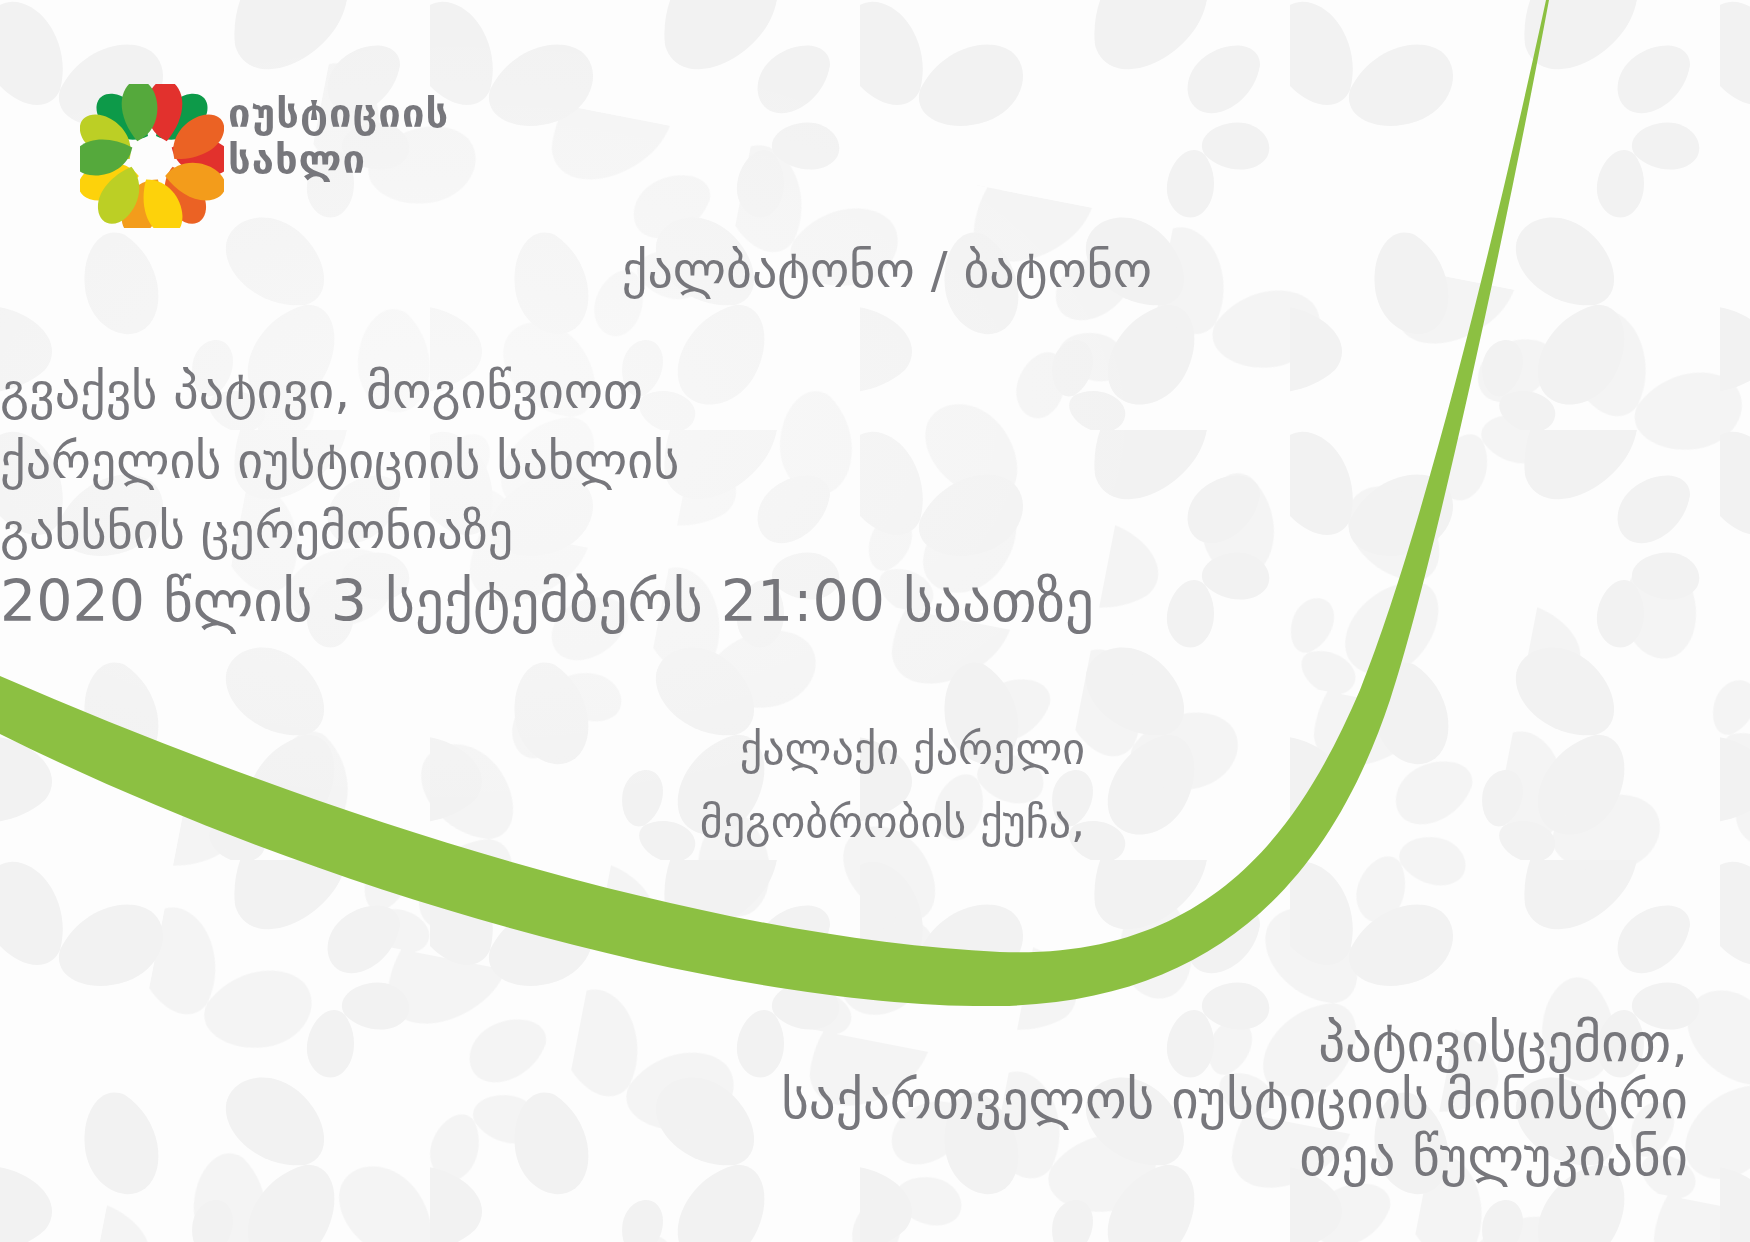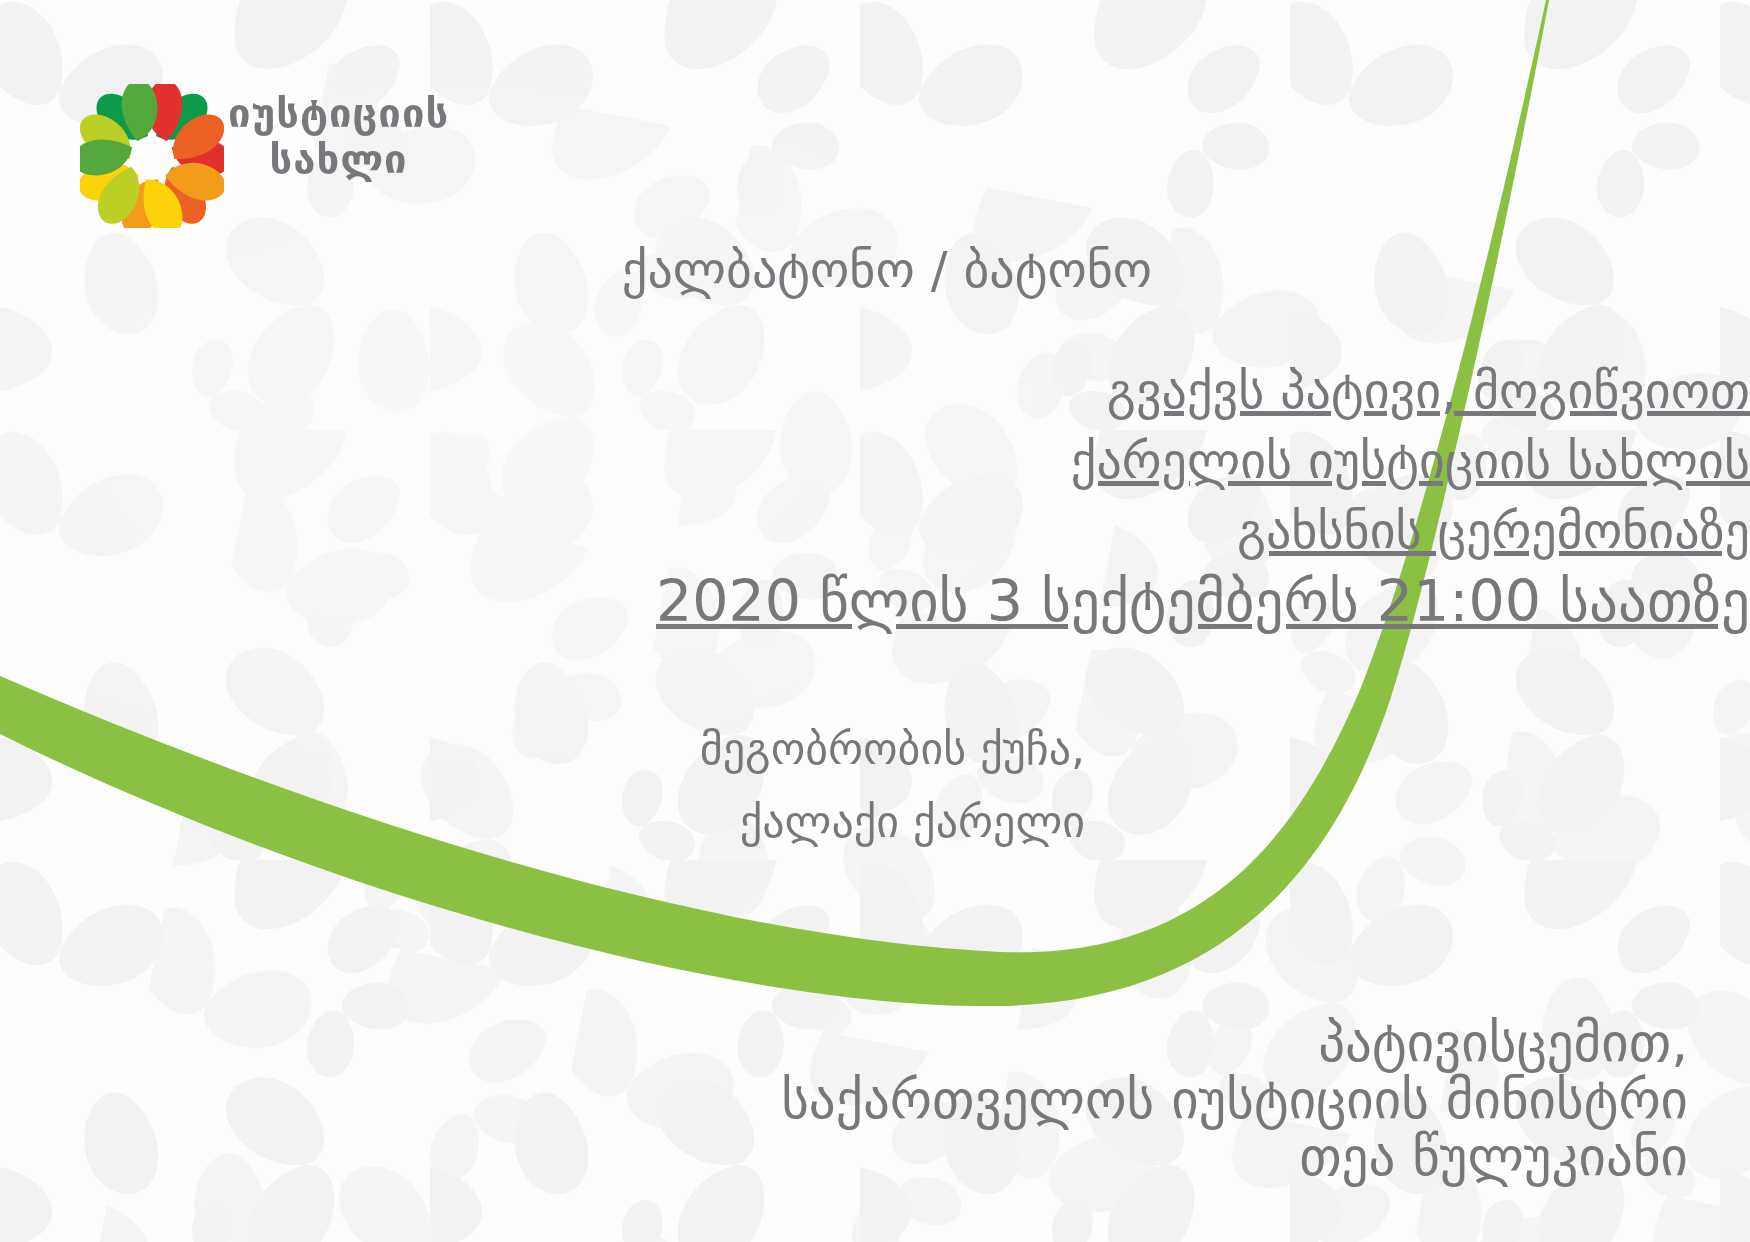--- a/index.html
+++ b/index.html
@@ -11,34 +11,34 @@
     font-family:"DejaVu Sans", sans-serif;
     color:var(--ink,#77777C);
   }
   .bg-svg,.swoosh-svg{position:absolute;inset:0;display:block;}
   .veil{
     position:absolute;inset:0;
     background:radial-gradient(1000px 560px at 26% 34%, rgba(253,253,253,.55), rgba(253,253,253,0) 72%);
     pointer-events:none;
   }
   .content{position:absolute;inset:0;}
-  .logo{position:absolute;left:80px;top:84px;width:560px;height:150px;text-align:center;}
+  .logo{position:absolute;left:80px;top:84px;width:560px;height:150px;}
   .logo-flower{position:absolute;left:0;top:0;}
   .logo-text{
     position:absolute;left:148px;top:6px;
     font-size:40px;line-height:46px;font-weight:bold;
     letter-spacing:1px;color:var(--ink,#77777C);
   }
   .salutation{
     position:absolute;top:240px;left:0;width:1750px;
     text-align:center;font-size:50px;line-height:60px;margin-left:12px;
   }
   .invitation{
     position:absolute;top:356px;left:0;width:1750px;
-    text-align:right;font-size:50px;line-height:70px;text-decoration:underline;
+    text-align:left;font-size:50px;line-height:70px;
   }
   .invitation .date-line{font-size:57px;}
   .address{
     position:absolute;top:712px;right:665px;
     text-align:right;font-size:44px;line-height:73px;white-space:nowrap;
   }
   .signature{
     position:absolute;top:1014px;right:62px;
     text-align:right;font-size:53px;line-height:57px;white-space:nowrap;
   }
@@ -136,22 +136,22 @@
     <p class="salutation">ქალბატონო / ბატონო</p>
 
     <div class="invitation">
       <p>გვაქვს პატივი, მოგიწვიოთ</p>
       <p>ქარელის იუსტიციის სახლის</p>
       <p>გახსნის ცერემონიაზე</p>
       <p class="date-line">2020 წლის 3 სექტემბერს 21:00 საათზე</p>
     </div>
 
     <div class="address">
+      <p>ქალაქი ქარელი</p>
       <p>მეგობრობის ქუჩა,</p>
-      <p>ქალაქი ქარელი</p>
     </div>
 
     <div class="signature">
       <p>პატივისცემით,</p>
       <p>საქართველოს იუსტიციის მინისტრი</p>
       <p>თეა წულუკიანი</p>
     </div>
 
   </div>
 </div>

